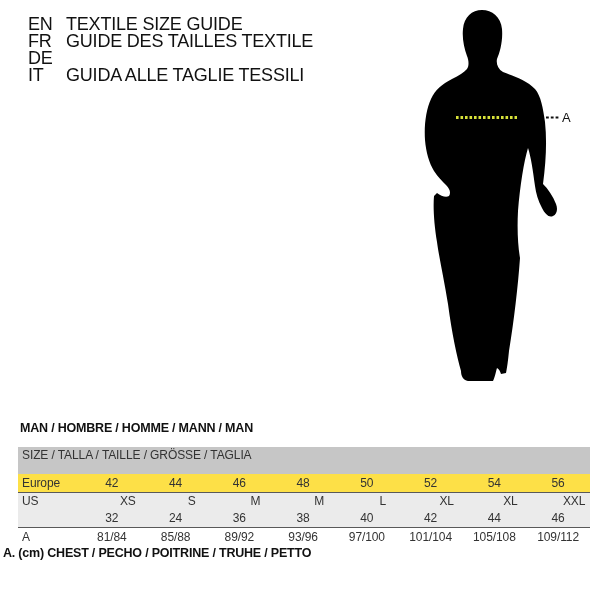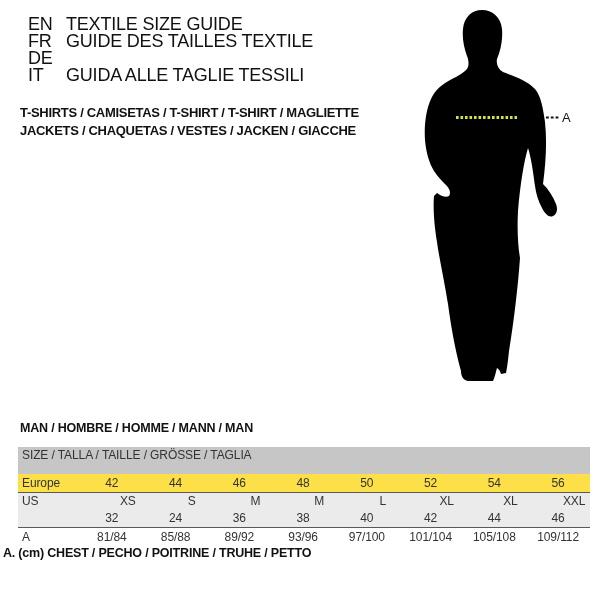--- a/index.html
+++ b/index.html
@@ -52,24 +52,20 @@
     </div>
     <div class="lang-row">
       <span class="lang-code">DE</span>
     </div>
     <div class="lang-row">
       <span class="lang-code">IT</span>
       <span>GUIDA ALLE TAGLIE TESSILI</span>
     </div>
   </div>
 
-  <div class="cats">
-    <div>T-SHIRTS / CAMISETAS / T-SHIRT / T-SHIRT / MAGLIETTE</div>
-    <div>JACKETS / CHAQUETAS / VESTES / JACKEN / GIACCHE</div>
-  </div>
 
   <svg class="figure" width="600" height="600" viewBox="0 0 600 600">
     <path d="M482,10
              C492,10 501,17 502,29 C503,41 500,52 497,59 C496,64 498,69 503,72
              C513,76 527,80 535,89 C541,96 543,108 545,122 C547,141 546,161 543,184
              C548,189 553,196 556,204 C558,209 557,214 553,216 C549,218 545,214 542,208
              C538,201 536,193 535,186 C533,171 531,157 528,148
              C524,161 520,186 518,211 C517,231 518,246 520,258
              C518,286 514,321 509,351 C508,361 507,368 506,373
              L501,374 C500,371 499,369 497,368 C496,371 495,377 493,381

